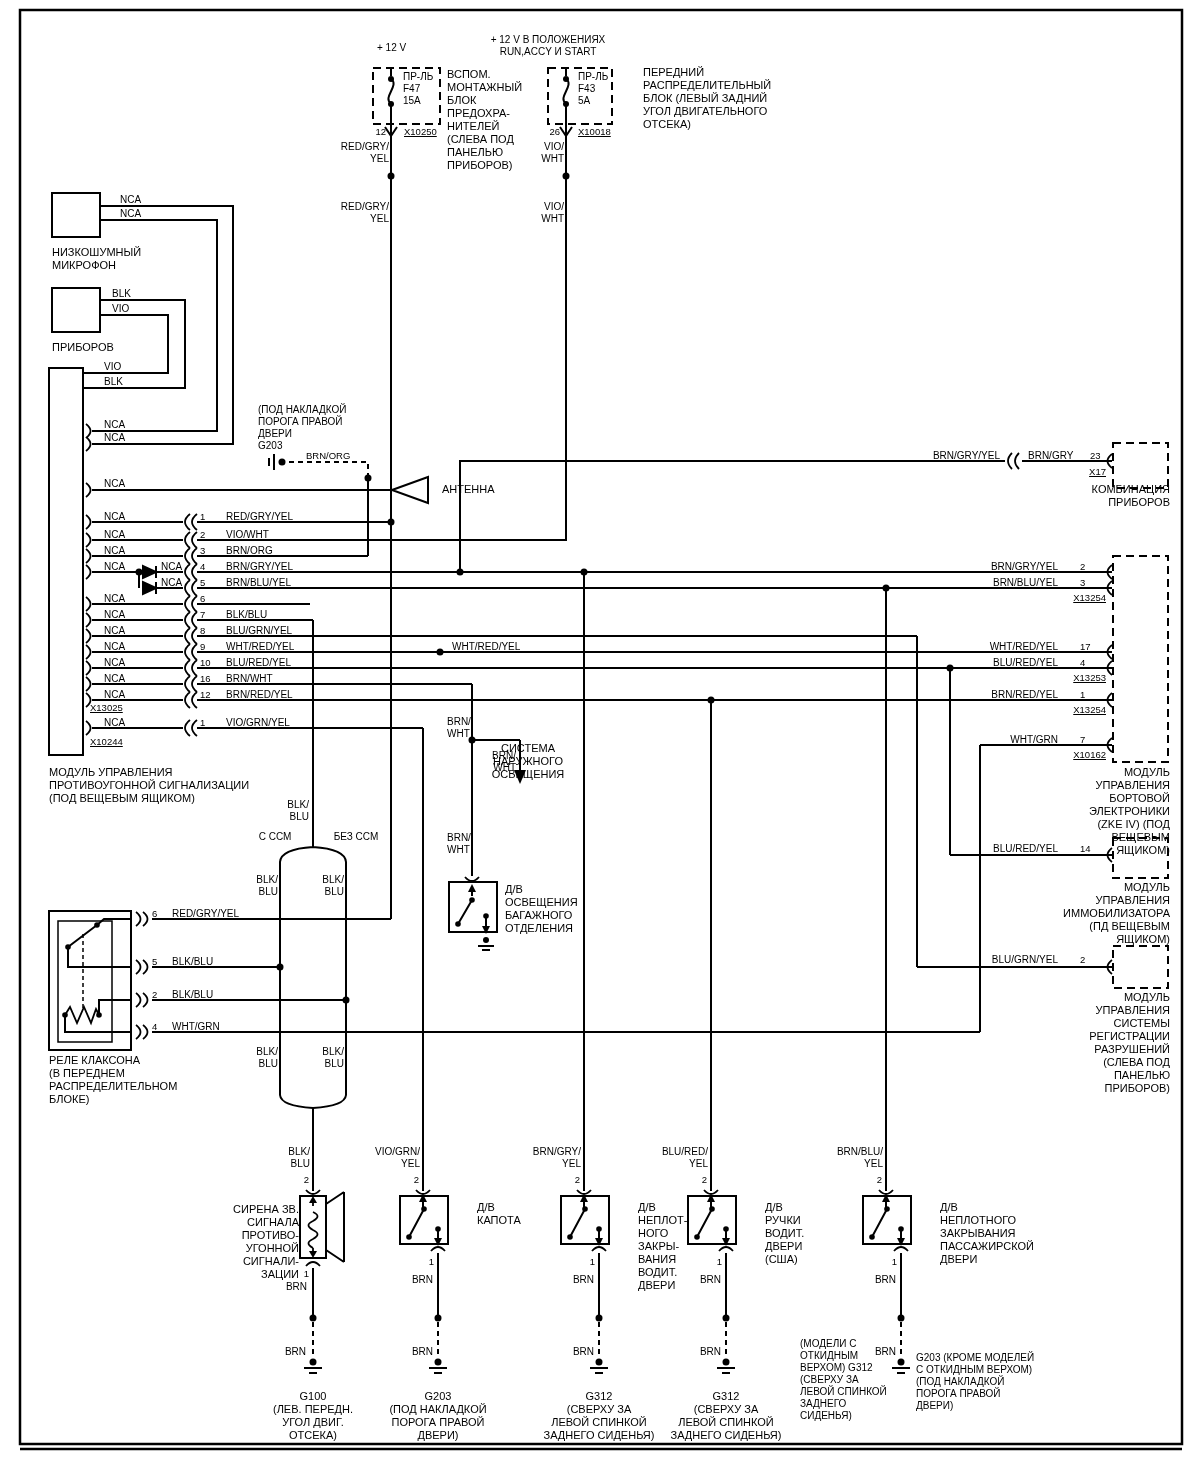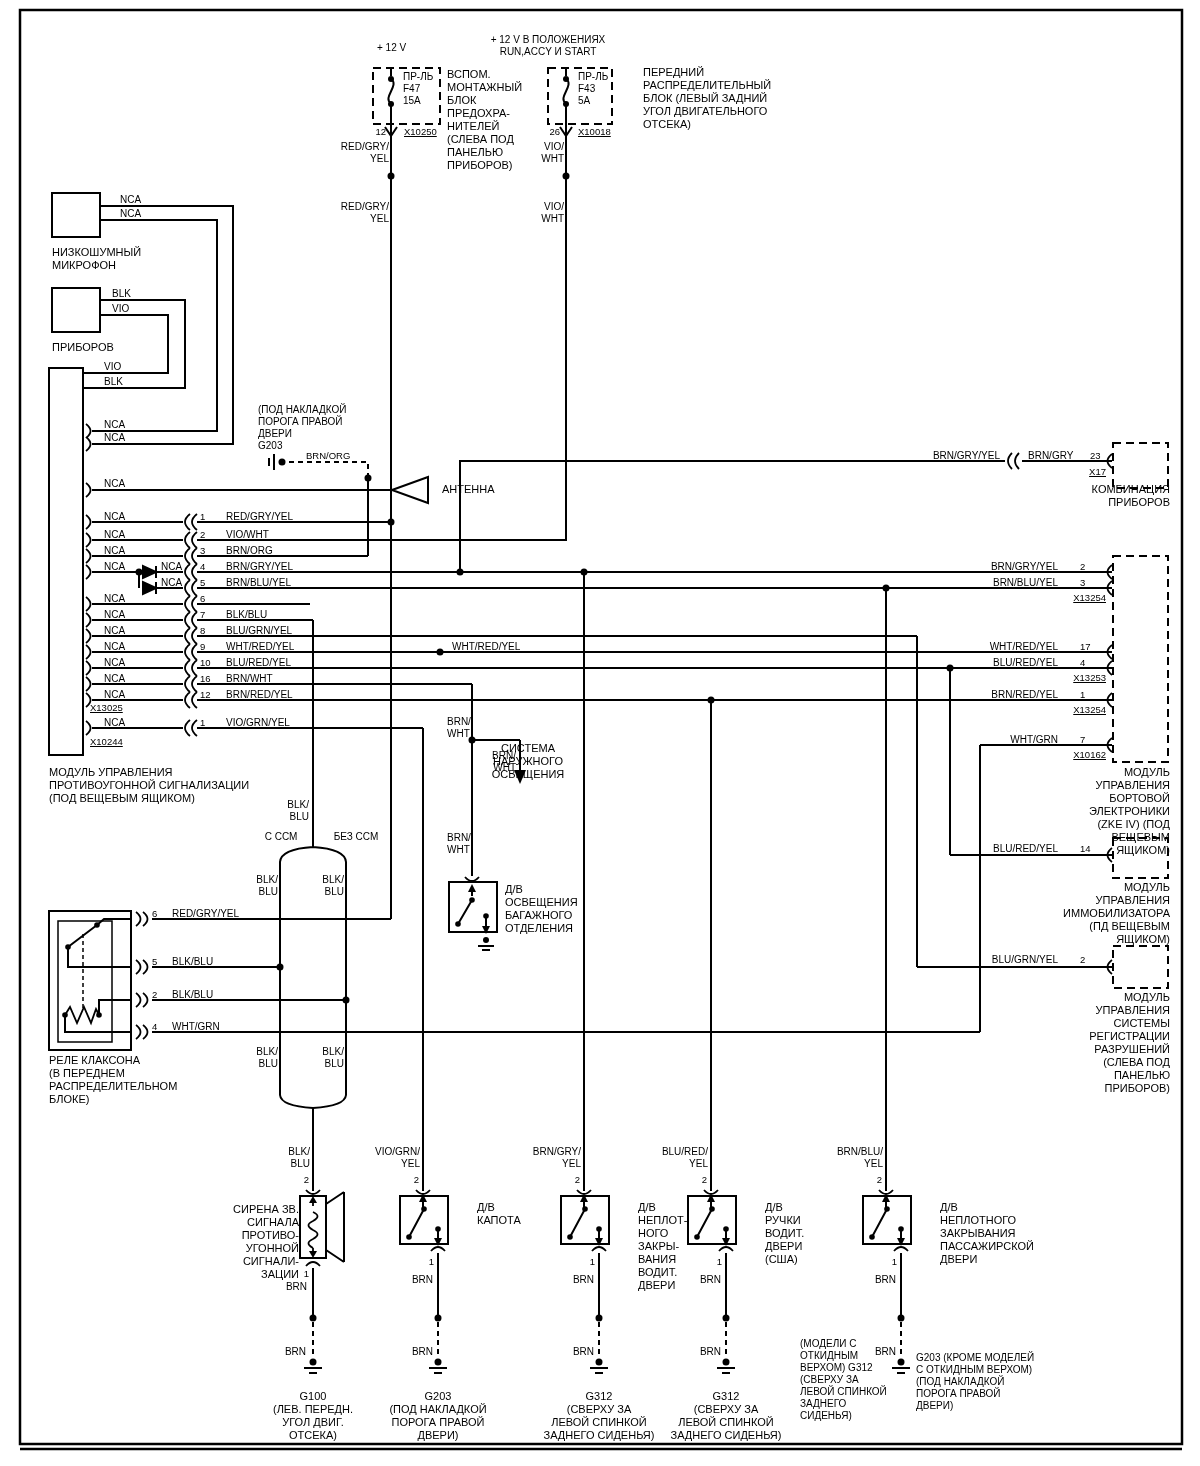--- a/index.html
+++ b/index.html
@@ -402,21 +402,21 @@
 <div class="t" style="left:172px;top:989px">BLK/BLU</div>
 <div class="t s9" style="left:152px;top:1021px">4</div>
 <div class="t" style="left:172px;top:1021px">WHT/GRN</div>
 <div class="t s11" style="left:49px;top:1054px">РЕЛЕ КЛАКСОНА
 (В ПЕРЕДНЕМ
 РАСПРЕДЕЛИТЕЛЬНОМ
 БЛОКЕ)</div>
 
 <div class="t r" style="left:309px;top:799px">BLK/
 BLU</div>
-<div class="t c" style="left:281px;top:831px">С ССМ</div>
+<div class="t c" style="left:275px;top:831px">С ССМ</div>
 <div class="t c" style="left:356px;top:831px">БЕЗ ССМ</div>
 <div class="t r" style="left:278px;top:874px">BLK/
 BLU</div>
 <div class="t r" style="left:344px;top:874px">BLK/
 BLU</div>
 <div class="t r" style="left:278px;top:1046px">BLK/
 BLU</div>
 <div class="t r" style="left:344px;top:1046px">BLK/
 BLU</div>
 

